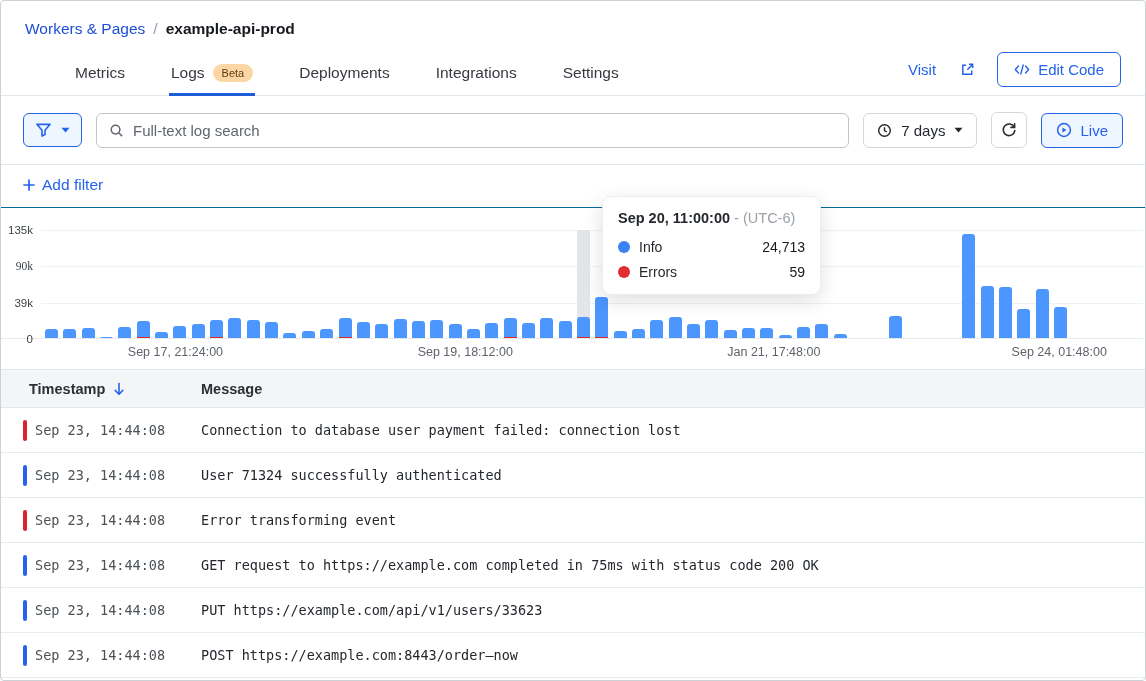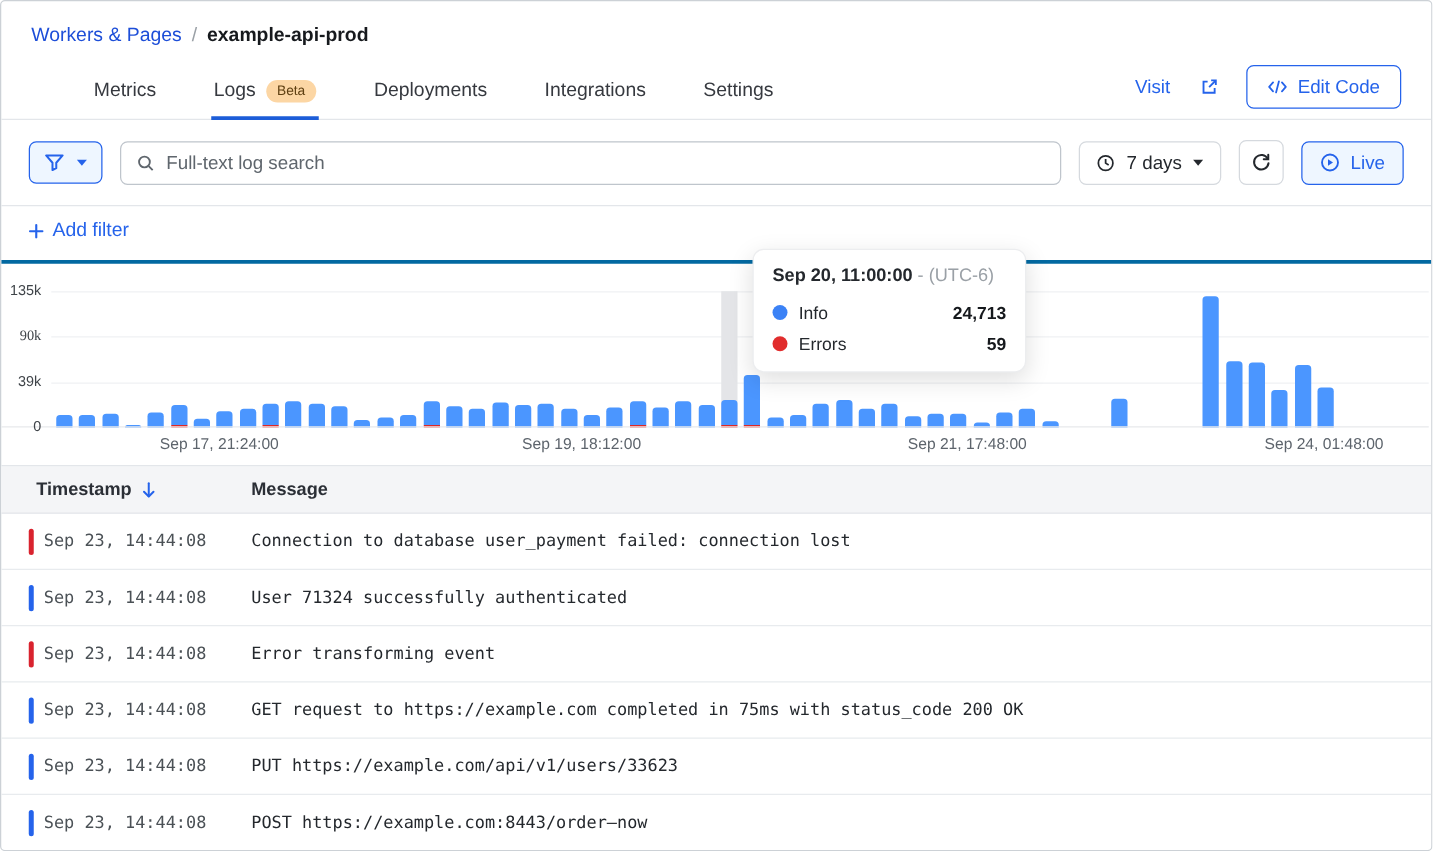--- a/index.html
+++ b/index.html
@@ -42,21 +42,21 @@
   .searchbox input::placeholder { color:#5f666d; }
   .btn-range { display:flex; align-items:center; gap:9px; background:#fff;
                border:1px solid #d5d9de; border-radius:6px; padding:8px 13px;
                font-size:15px; color:#24282d; cursor:pointer; font-family:inherit; }
   .btn-refresh { display:flex; align-items:center; justify-content:center; width:36px; height:36px;
                  background:#fff; border:1px solid #d5d9de; border-radius:6px; cursor:pointer; }
   .btn-live { display:flex; align-items:center; gap:8px; background:#eef6ff;
               border:1px solid #2563eb; border-radius:6px; padding:8px 14px;
               font-size:15px; color:#2563eb; cursor:pointer; font-family:inherit; }
   
-  .addfilter-row { padding:11px 22px 12px 22px; border-bottom:3px solid #0369a1; }
+  .addfilter-row { padding:11px 22px 12px 22px; border-bottom:1px solid #0369a1; }
   .addfilter { display:inline-flex; align-items:center; gap:7px; color:#2563eb;
                font-size:15.5px; cursor:pointer; }
   
   .chart-section { position:relative; height:162px; border-bottom:1px solid #e3e6ea; }
   .plot { position:absolute; left:40px; right:2px; top:22px; height:109px; }
   .gridline { position:absolute; left:0; right:0; height:1px; background:#f0f1f4; }
   .baseline { position:absolute; left:-40px; right:0; bottom:0; height:1px; background:#e7e9ec; }
   .ylabel { position:absolute; right:8px; width:34px; text-align:right;
             font-size:11.5px; color:#3f4449; transform:translateY(-50%); }
   .bars { position:absolute; left:4px; bottom:0; top:0; display:flex; align-items:flex-end; }
@@ -72,21 +72,21 @@
              border:1px solid #ecedef; border-radius:9px; padding:13px 15px 14px 15px;
              box-shadow:0 6px 20px rgba(0,0,0,.13); z-index:6; }
   .tooltip .title-row { font-size:14.5px; margin-bottom:13px; }
   .tooltip .t-title { font-weight:bold; color:#24282d; }
   .tooltip .t-tz { color:#9aa0a6; }
   .tt-row { display:flex; align-items:center; gap:9px; font-size:14px; margin-top:9px; }
   .dot { width:12px; height:12px; border-radius:50%; flex:0 0 auto; }
   .dot-info { background:#3b82f6; }
   .dot-error { background:#e12d2d; }
   .tt-label { color:#24282d; }
-  .tt-value { margin-left:auto; font-weight:bold; color:#16191d; }
+  .tt-value { margin-left:auto; font-weight:normal; color:#16191d; }
   
   .loghead { display:flex; align-items:center; height:38px; background:#f4f5f7;
              border-bottom:1px solid #e3e6ea; font-size:14.5px; font-weight:bold; color:#2b2f36; }
   .col-ts { width:200px; padding-left:28px; display:flex; align-items:center; gap:8px; }
   .col-msg { flex:1; }
   .logrow { display:flex; align-items:center; height:45px; border-bottom:1px solid #e8ebee;
             font-family:"DejaVu Sans Mono", monospace; font-size:13.5px; cursor:pointer; }
   .logrow .indicator { width:4px; height:21px; border-radius:2px; margin:0 8px 0 22px; flex:0 0 auto; }
   .sev-error .indicator { background:#d9232e; }
   .sev-info .indicator { background:#2563eb; }
@@ -400,21 +400,21 @@
     </div>
     <div style="position:absolute; left:0; top:22px; height:109px; width:40px;">
         <div class="ylabel" style="top: 0%;">135k</div>
         <div class="ylabel" style="top: 33.33%; font-family: Liberation Serif, serif;">90k</div>
         <div class="ylabel" style="top: 66.67%;">39k</div>
         <div class="ylabel" style="top: 100%;">0</div>
       </div>
     <div class="xlabels">
         <div class="xlabel" style="left: 12.2%;">Sep 17, 21:24:00</div>
         <div class="xlabel" style="left: 38.5%;">Sep 19, 18:12:00</div>
-        <div class="xlabel" style="left: 66.5%;">Sep 21, 17:48:00</div>
+        <div class="xlabel" style="left: 66.5%;">Jan 21, 17:48:00</div>
         <div class="xlabel" style="left: 92.4%;">Sep 24, 01:48:00</div>
       </div>
 
     <div class="tooltip">
       <div class="title-row">
         <span class="t-title">Sep 20, 11:00:00</span>
         <span class="t-tz"> <span>-</span> <span>(UTC-6)</span></span>
       </div>
       <div class="tt-row">
         <span class="dot dot-info"></span>

